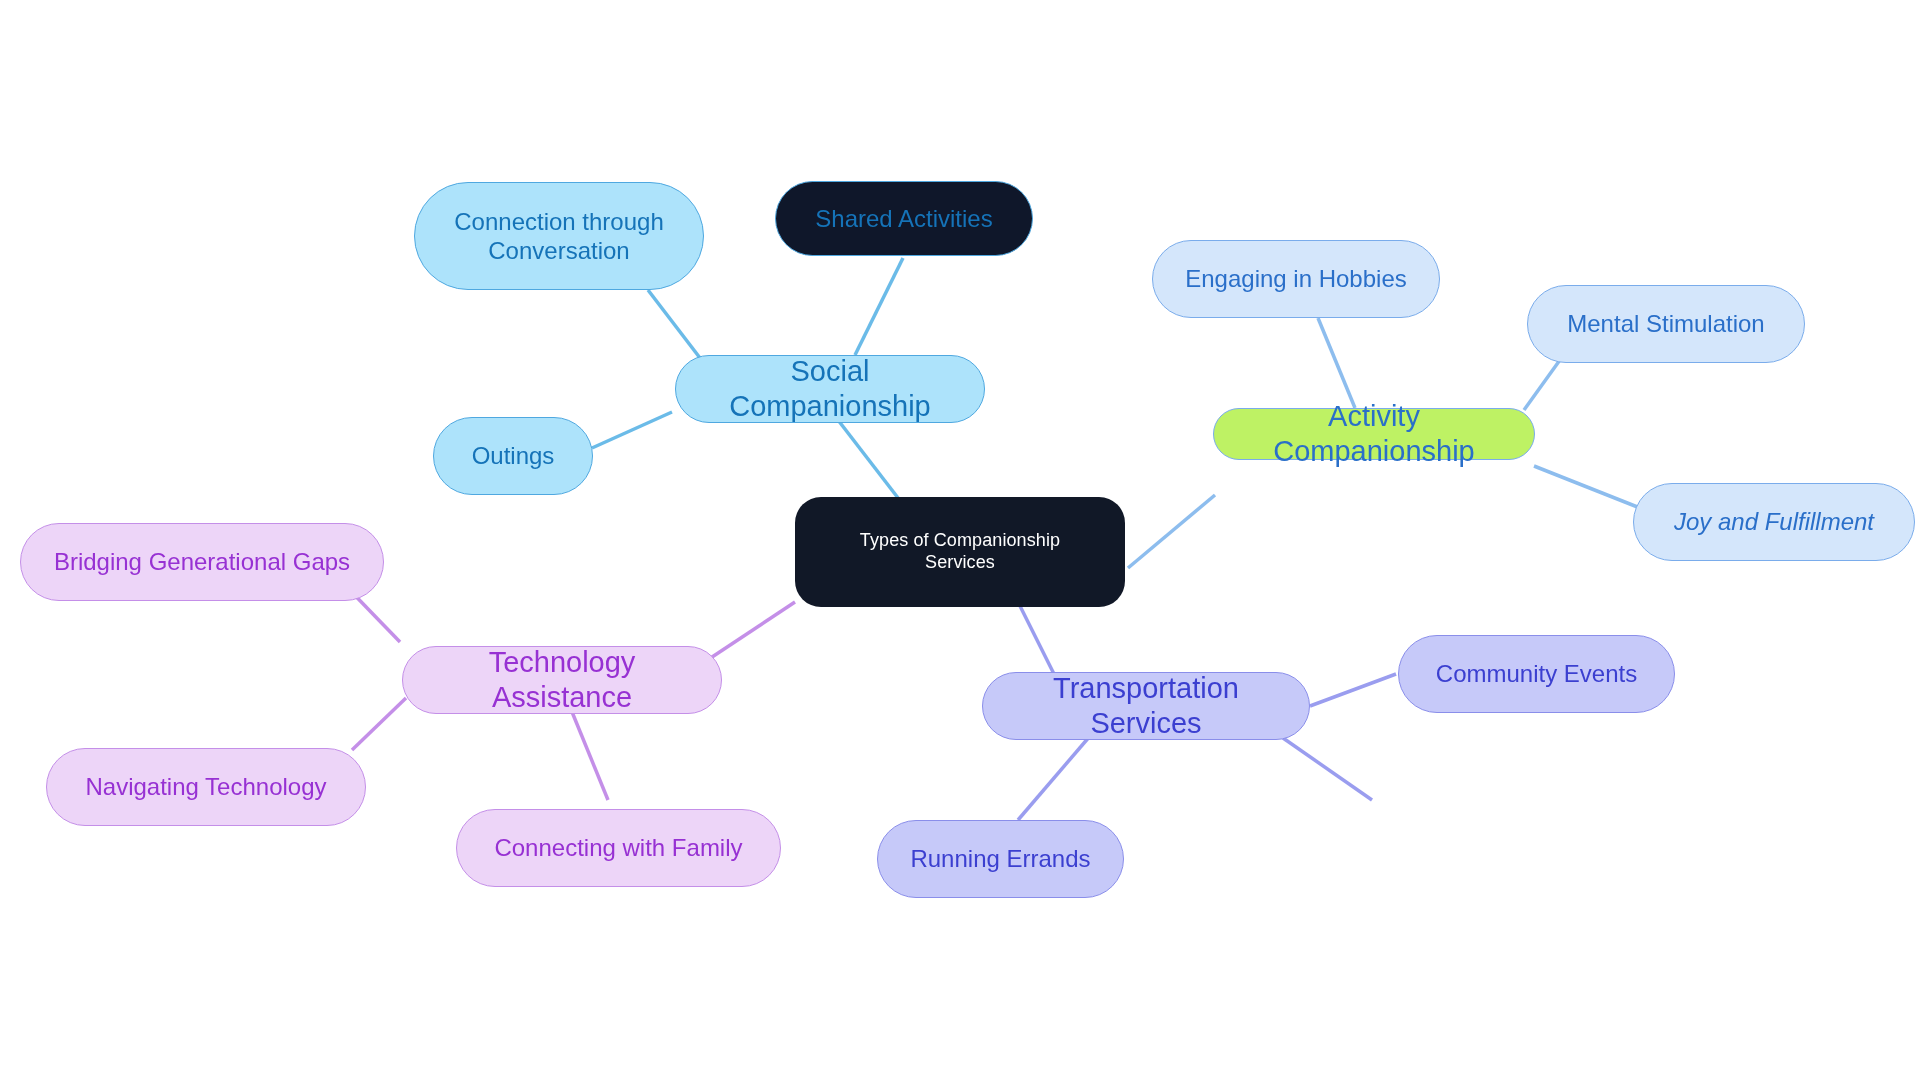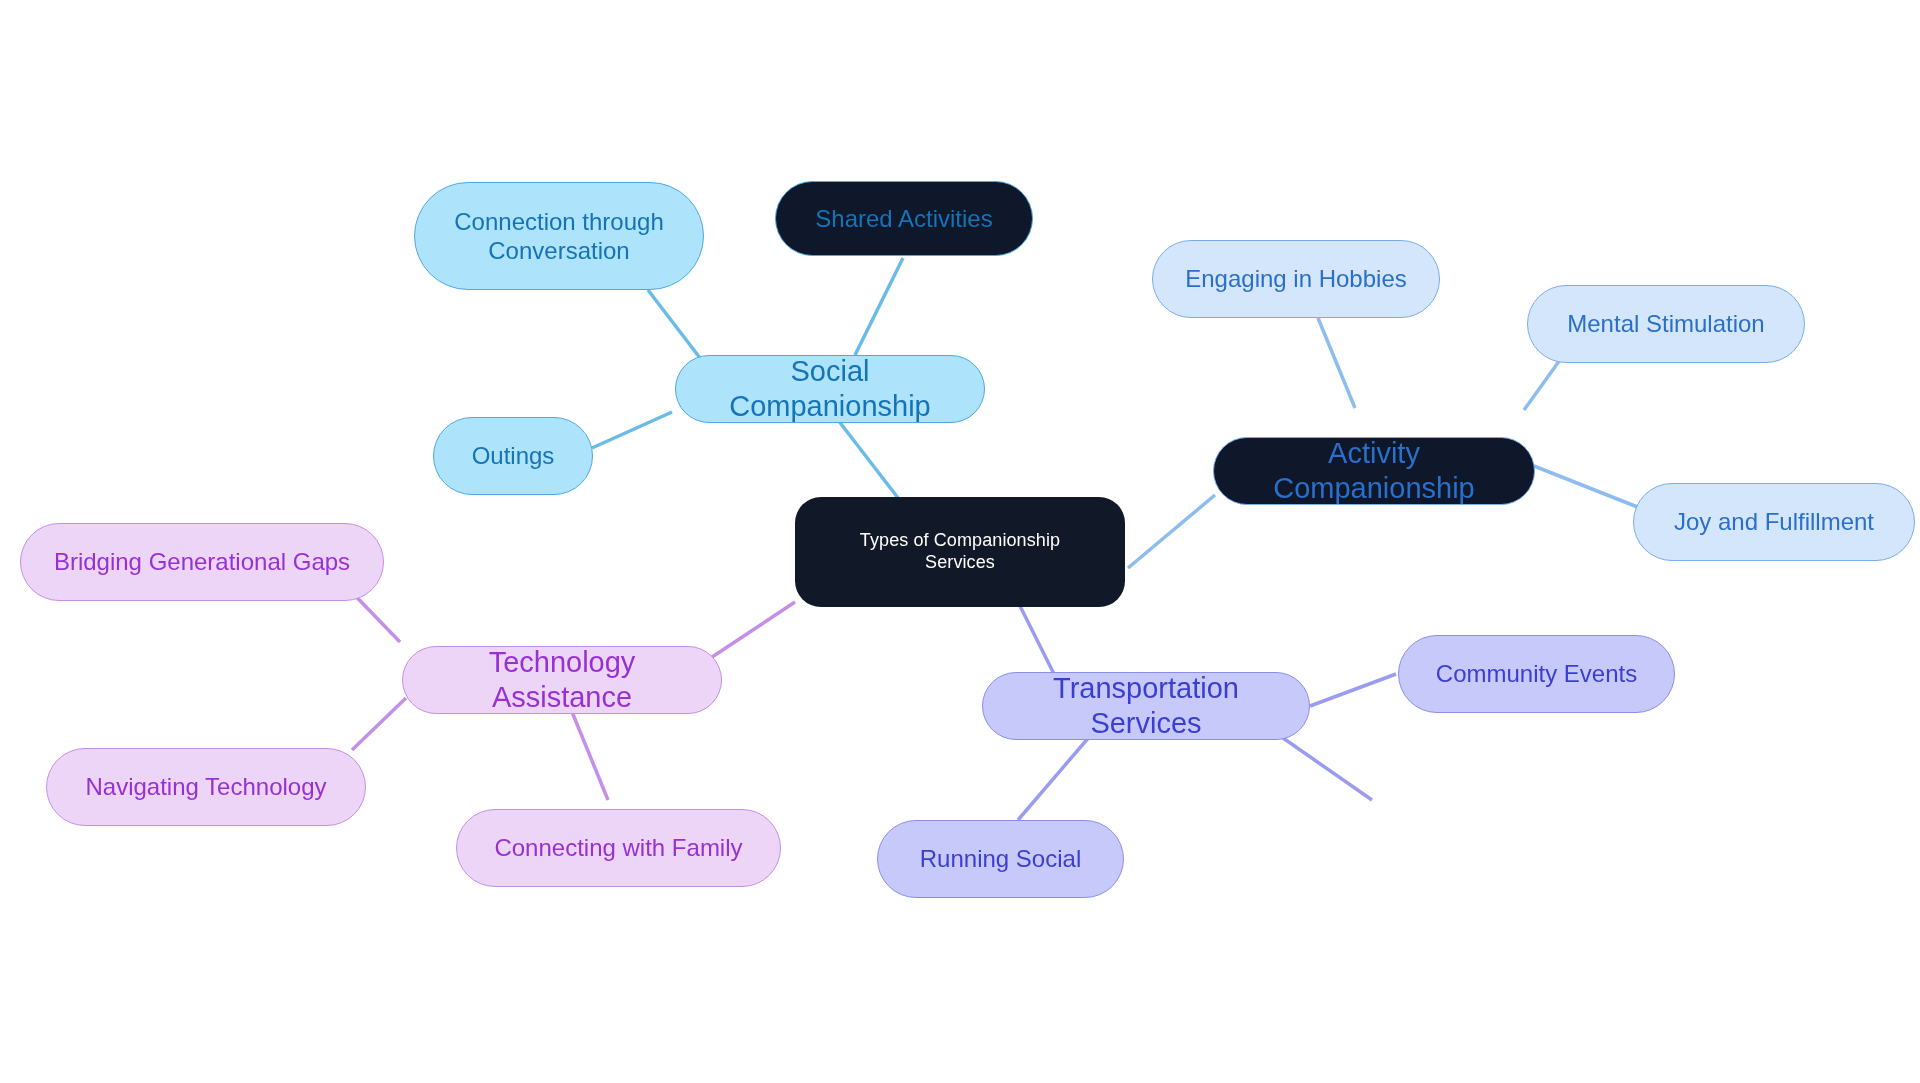--- a/index.html
+++ b/index.html
@@ -89,34 +89,34 @@
 
   <div class="node branch" style="left:675px; top:355px; width:310px; height:68px; background:#ade3fb; border-color:#4fa8e0; color:#1573b8;">Social Companionship</div>
 
   <div class="node leaf" style="left:414px; top:182px; width:290px; height:108px; background:#ade3fb; border-color:#4fa8e0; color:#1573b8;">Connection through
 Conversation</div>
 
   <div class="node leaf" style="left:775px; top:181px; width:258px; height:75px; background:#0f172a; border-color:#4fa8e0; color:#1573b8;">Shared Activities</div>
 
   <div class="node leaf" style="left:433px; top:417px; width:160px; height:78px; background:#ade3fb; border-color:#4fa8e0; color:#1573b8;">Outings</div>
 
-  <div class="node branch" style="left:1213px; top:408px; width:322px; height:68px; background:#0f172a; border-color:#7aaceb; color:#2a6fc9;margin-top:29px;">Activity Companionship</div>
+  <div class="node branch" style="left:1213px; top:408px; width:322px; height:52px; background:#bef264; border-color:#7aaceb; color:#2a6fc9;">Activity Companionship</div>
 
   <div class="node leaf" style="left:1152px; top:240px; width:288px; height:78px; background:#d4e6fb; border-color:#7aaceb; color:#2a6fc9;">Engaging in Hobbies</div>
 
   <div class="node leaf" style="left:1527px; top:285px; width:278px; height:78px; background:#d4e6fb; border-color:#7aaceb; color:#2a6fc9;">Mental Stimulation</div>
 
-  <div class="node leaf" style="left:1633px; top:483px; width:282px; height:78px; background:#d4e6fb; border-color:#7aaceb; color:#2a6fc9;">Joy and Fulfillment</div>
+  <div class="node leaf" style="left:1633px; top:483px; width:282px; height:78px; background:#d4e6fb; border-color:#7aaceb; color:#2a6fc9;font-style:italic;">Joy and Fulfillment</div>
 
   <div class="node branch" style="left:982px; top:672px; width:328px; height:68px; background:#c6c9f9; border-color:#8a8eea; color:#3b3fd0;">Transportation Services</div>
 
   <div class="node leaf" style="left:1398px; top:635px; width:277px; height:78px; background:#c6c9f9; border-color:#8a8eea; color:#3b3fd0;">Community Events</div>
 
 
-  <div class="node leaf" style="left:877px; top:820px; width:247px; height:78px; background:#c6c9f9; border-color:#8a8eea; color:#3b3fd0;">Running Social</div>
+  <div class="node leaf" style="left:877px; top:820px; width:247px; height:78px; background:#c6c9f9; border-color:#8a8eea; color:#3b3fd0;">Running Errands</div>
 
   <div class="node branch" style="left:402px; top:638px; width:320px; height:68px; background:#edd5f8; border-color:#c48fe8; color:#9731d3;margin-top:8px;">Technology Assistance</div>
 
   <div class="node leaf" style="left:20px; top:523px; width:364px; height:78px; background:#edd5f8; border-color:#c48fe8; color:#9731d3;">Bridging Generational Gaps</div>
 
   <div class="node leaf" style="left:46px; top:748px; width:320px; height:78px; background:#edd5f8; border-color:#c48fe8; color:#9731d3;">Navigating Technology</div>
 
   <div class="node leaf" style="left:456px; top:802px; width:325px; height:78px; background:#edd5f8; border-color:#c48fe8; color:#9731d3;margin-top:7px;">Connecting with Family</div>
 
 </div>

